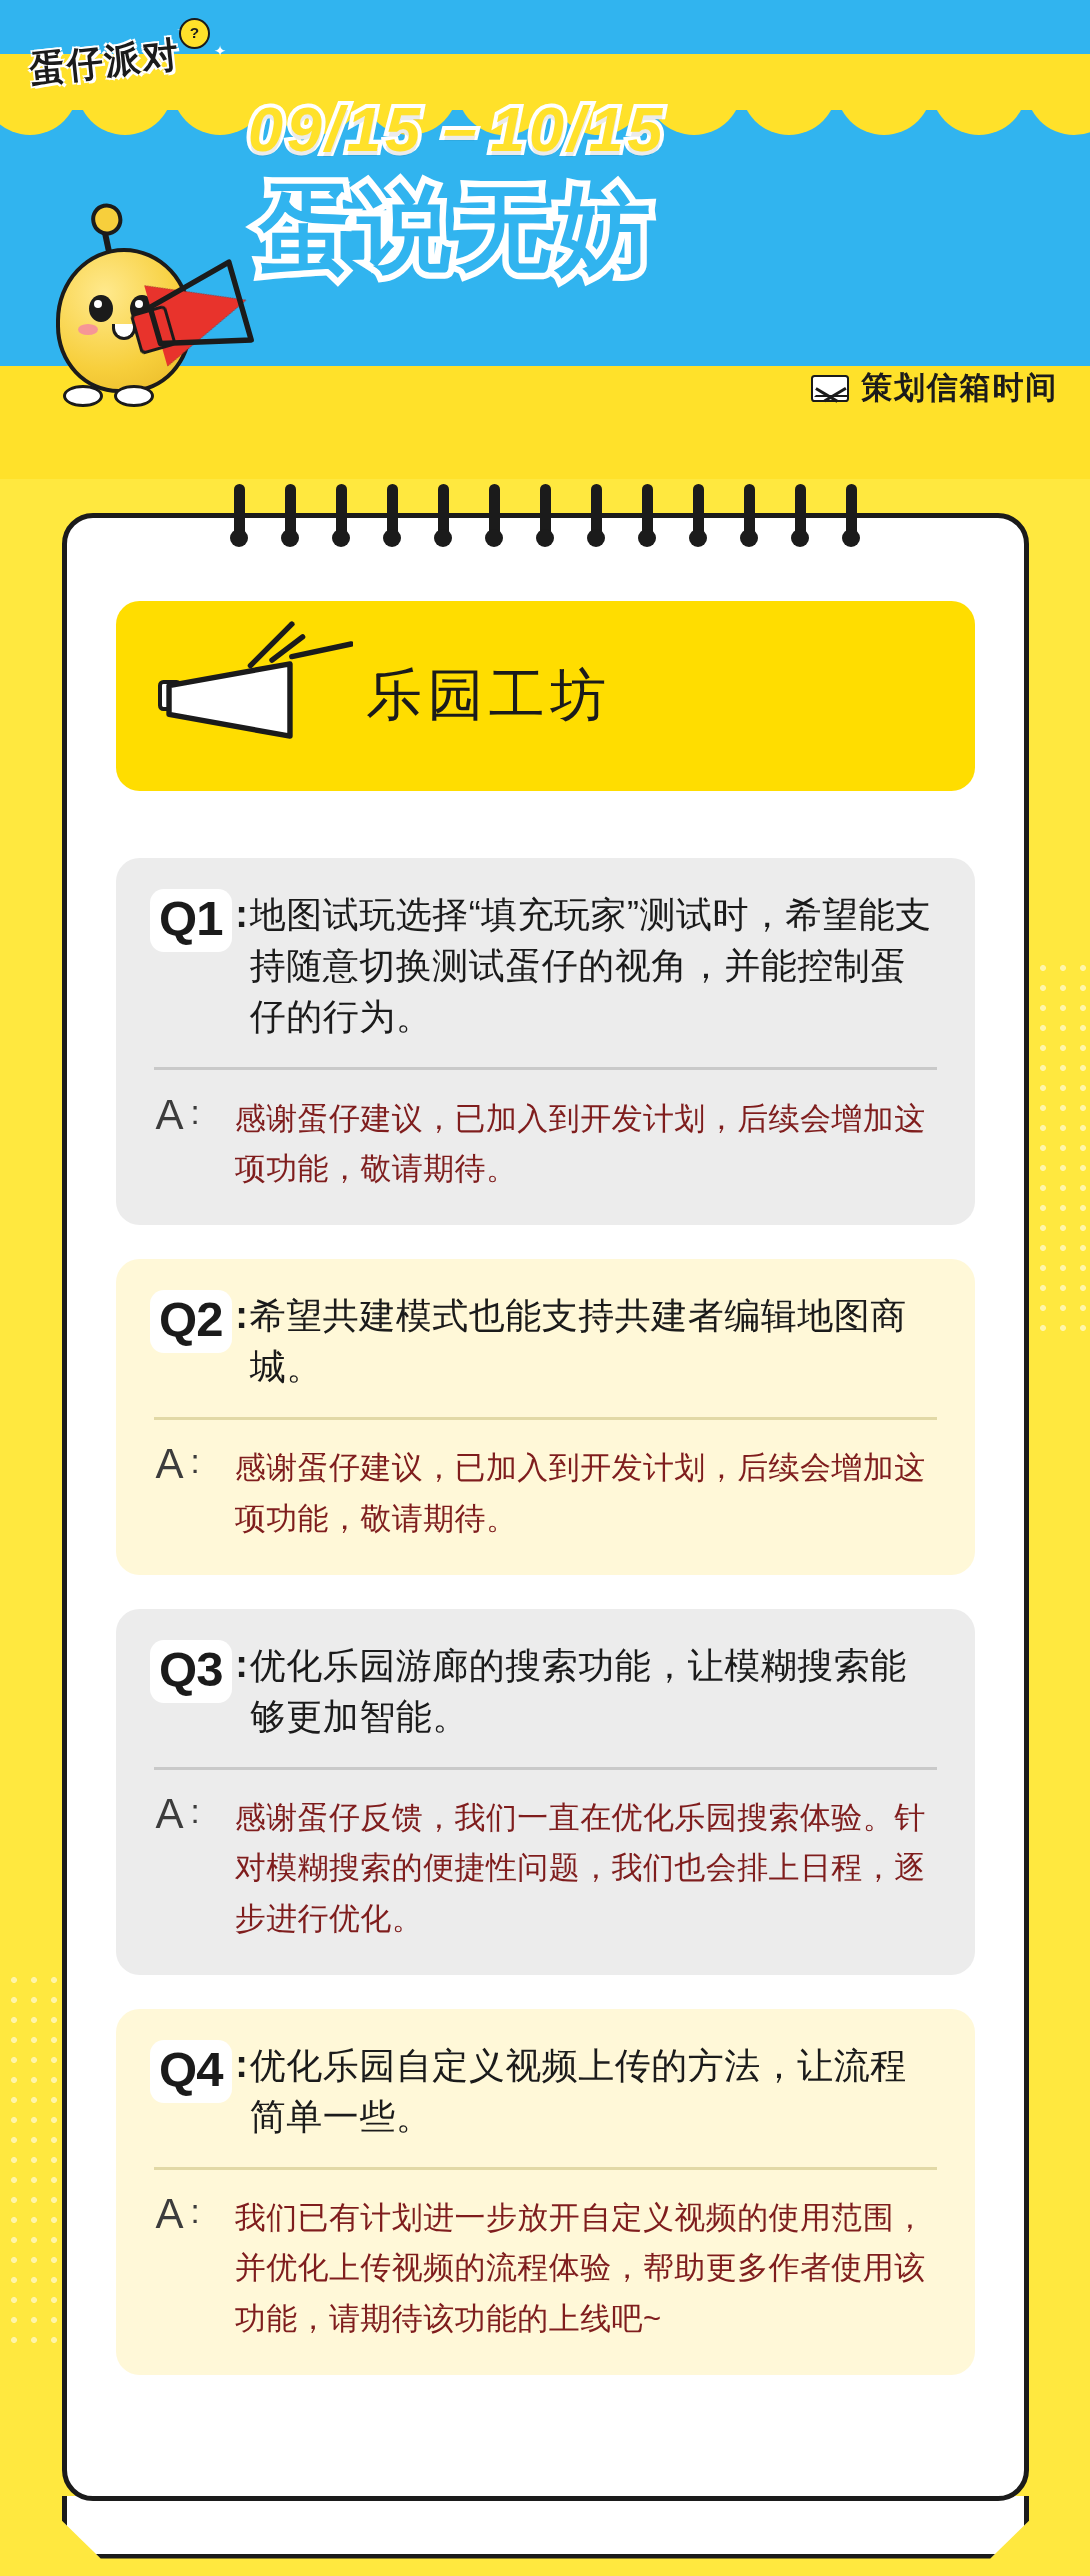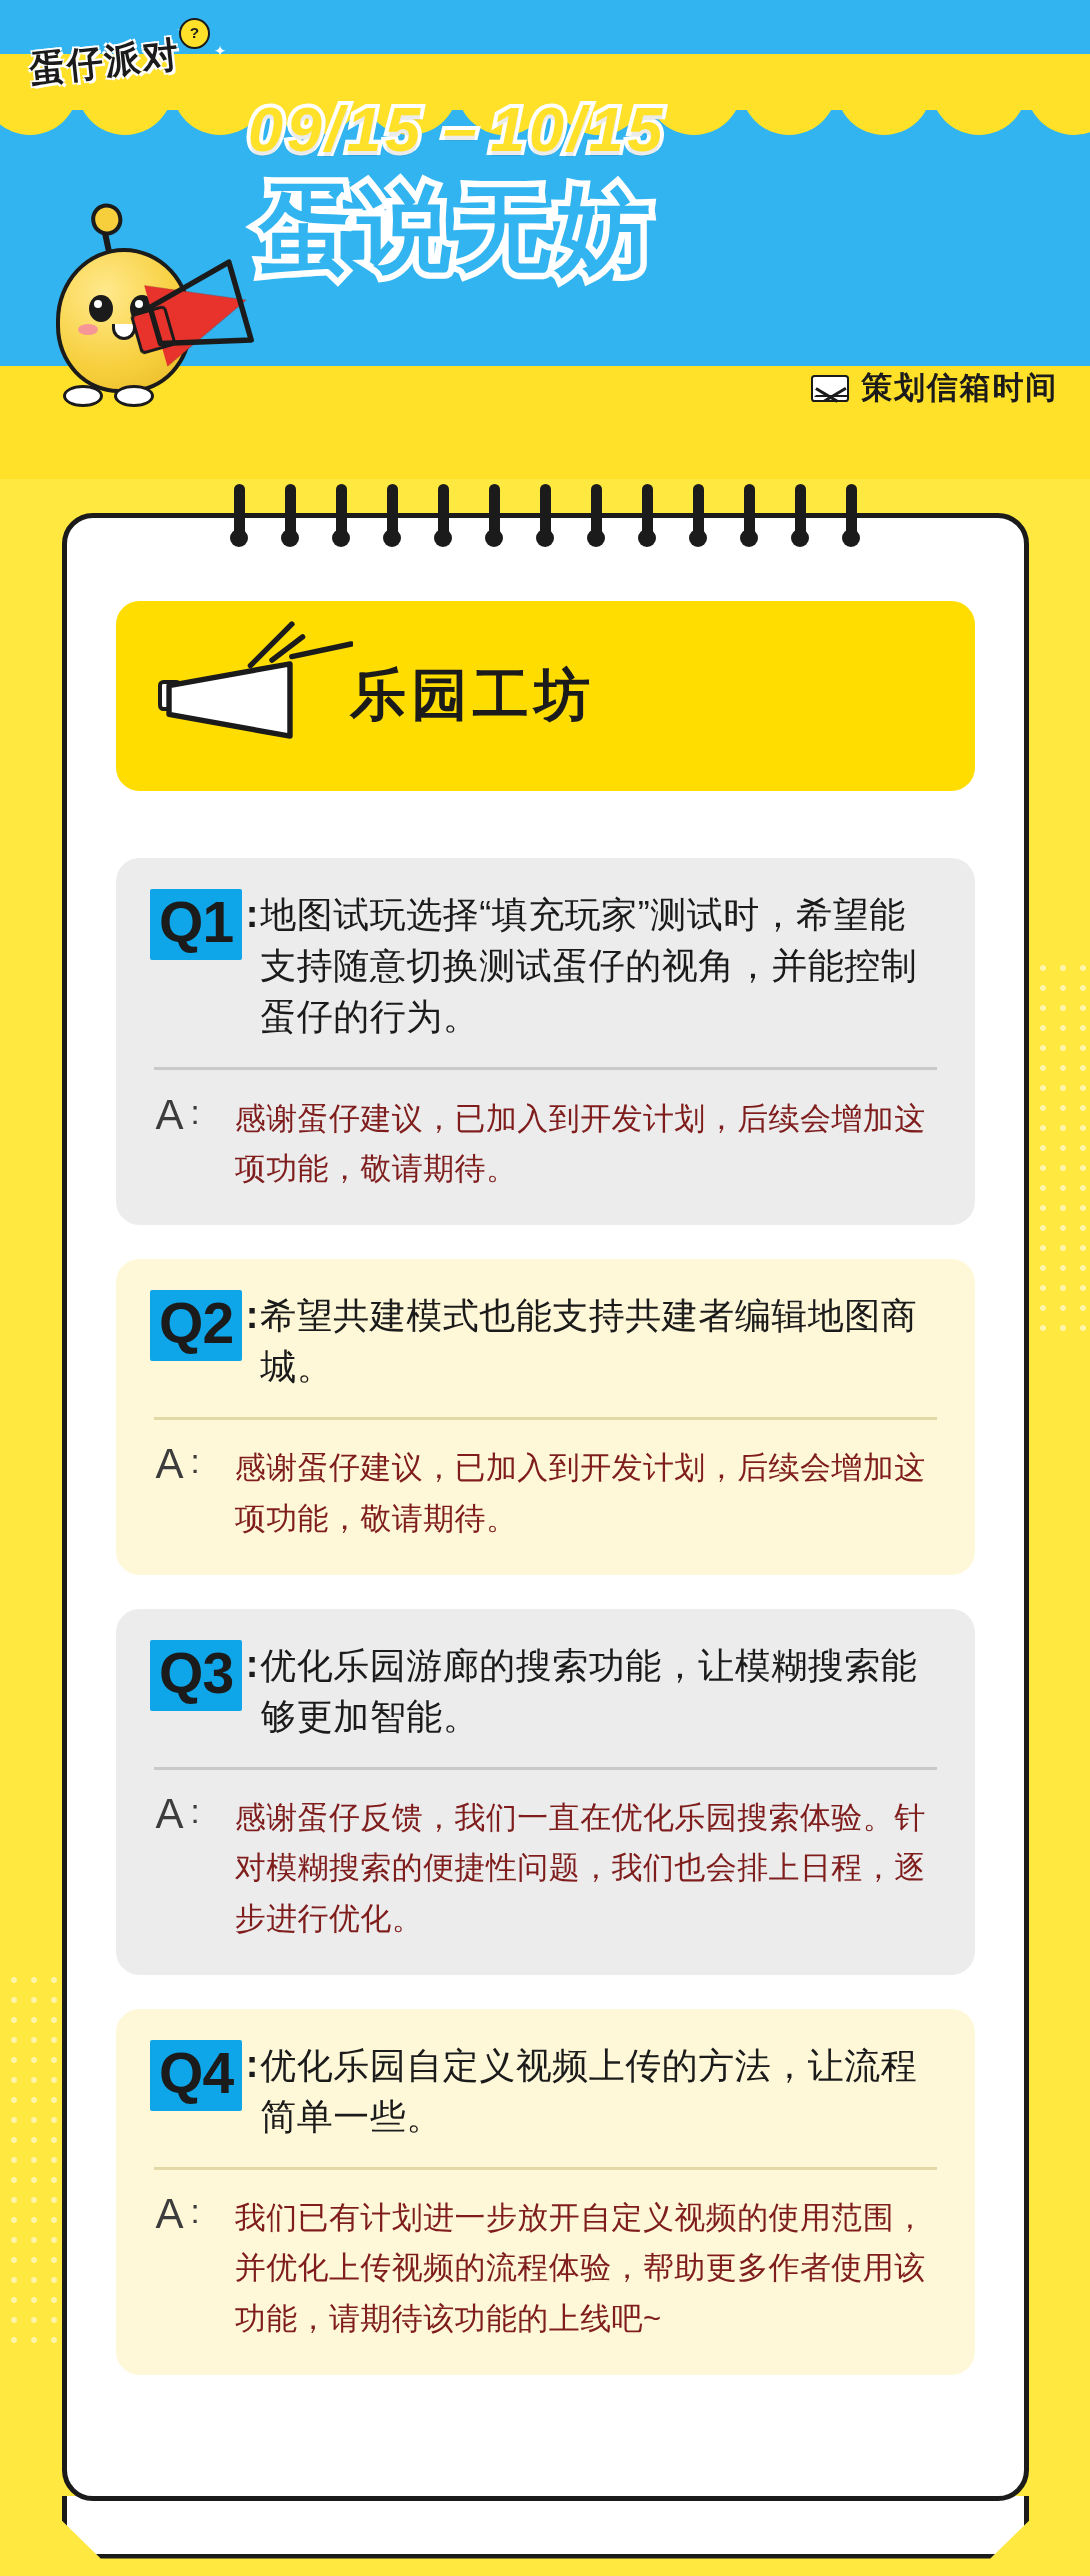--- a/index.html
+++ b/index.html
@@ -364,47 +364,47 @@
   .banner .mp .handle {
     position: absolute;
     left: 0px; top: 38px;
     width: 23.5px; height: 31px;
     background: #fff;
     border: 4.5px solid #1b1b1b;
     border-radius: 5.4px;
   }
   .banner .title-cn {
     font-size: 56px;
-    font-weight: bold;
+    font-weight: normal;
     color: #1b1b1b;
     letter-spacing: 5.4px;
-    margin-left: 20px;
+    margin-left: 36px;
   }
 
   
   .qa {
     border-radius: 23.5px;
     padding: 31px 34px 31px;
     margin-bottom: 34px;
   }
   .qa.grey { background: #ececec; }
   .qa.cream { background: #fff8d8; }
   .qa .q-row {
     display: flex;
     align-items: flex-start;
   }
   .qa .q-tag {
     flex: 0 0 auto;
-    background: #0ea5e9;
+    background: #ffffff;
     color: #1b1b1b;
-    font-size: 57px;
+    font-size: 49px;
     font-weight: bold;
     line-height: 1;
     padding: 5.4px 9px 9px;
-    border-radius: 2px;
+    border-radius: 14px;
     letter-spacing: -0.9px;
   }
   .qa .q-colon {
     font-size: 38px;
     font-weight: bold;
     color: #1b1b1b;
     margin: 3.6px 1.8px 0 3.6px;
     flex: 0 0 auto;
   }
   .qa .q-text {

